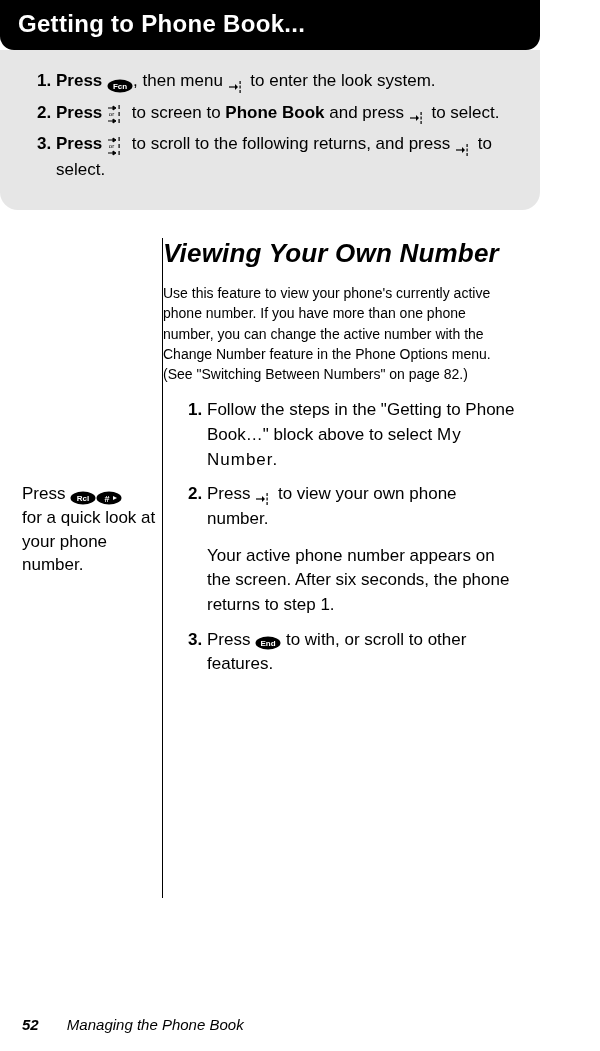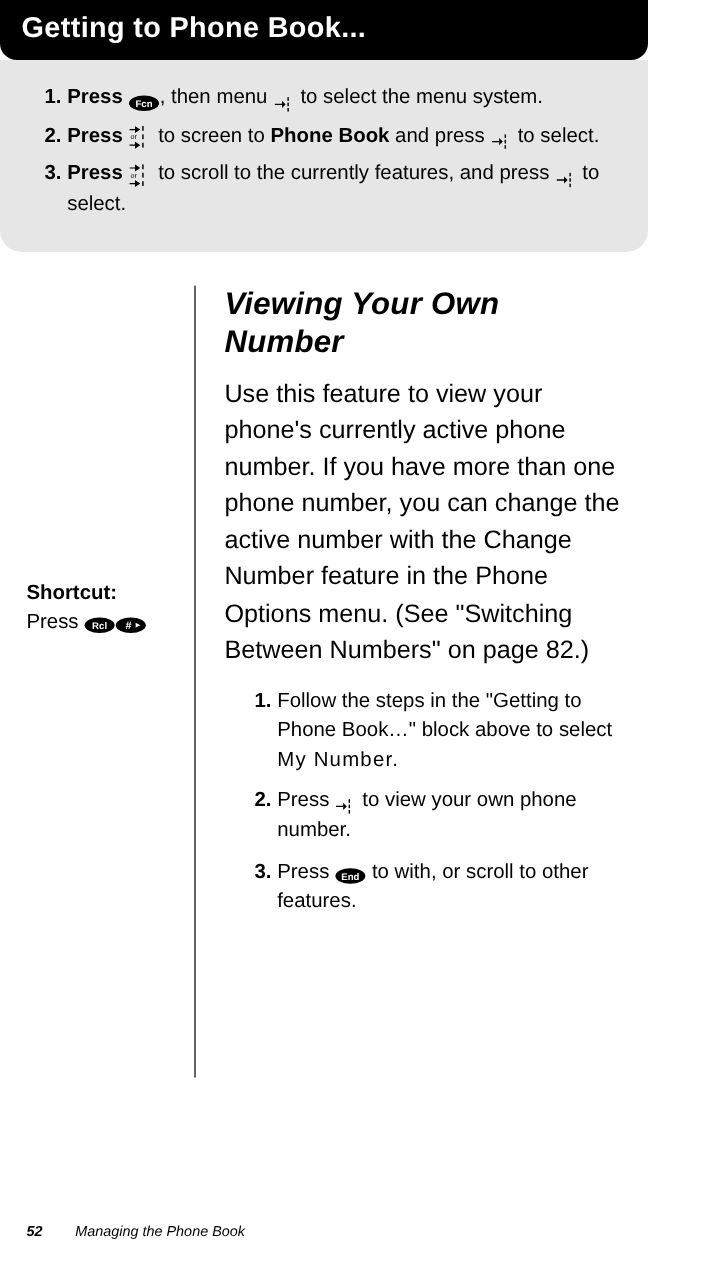--- a/index.html
+++ b/index.html
@@ -61,32 +61,32 @@
   .sidebar {
     width: 140px;
     flex: 0 0 140px;
     padding-top: 244px;
     font-size: 17px;
     line-height: 1.4;
   }
   .main {
     flex: 1;
     border-left: 1.5px solid #000;
-    padding-left: 24px;
+    padding-left: 0;
     min-height: 660px;
   }
   .h2 {
     font-size: 26px;
     font-style: italic;
     font-weight: 900;
     margin: 0 0 14px 0;
     letter-spacing: 0.2px;
   }
   .para {
-    font-size: 21px;
+    font-size: 14px;
     line-height: 1.45;
     margin: 0 0 14px 0;
   }
   .main ol {
     margin: 0;
     padding-left: 44px;
     font-size: 17px;
   }
   .main ol li {
     margin-bottom: 10px;
@@ -97,21 +97,21 @@
   }
   .sub {
     margin-top: 12px;
   }
 
   
   .footer {
     position: absolute;
     bottom: 18px;
     left: 22px;
-    font-size: 12px;
+    font-size: 15px;
     font-style: italic;
   }
   .footer .pg {
     font-weight: bold;
     font-style: italic;
     margin-right: 24px;
   }
 
   
   .key, .arrow, .updown {
@@ -153,21 +153,21 @@
         </span><span>, then menu</span>
         <span class="arrow">
           <svg width="18" height="14" viewBox="0 0 18 14">
               <path d="M1 7 L7 7" stroke="#000" stroke-width="1.2"></path>
               <path d="M7 4 L10 7 L7 10 Z" fill="#000"></path>
               <rect x="11.5" y="1" width="1.2" height="3" fill="#000"></rect>
               <rect x="11.5" y="5.5" width="1.2" height="3" fill="#000"></rect>
               <rect x="11.5" y="10" width="1.2" height="3" fill="#000"></rect>
             </svg>
         </span>
-        <span>to select the menu system.</span>
+        <span>to enter the look system.</span>
       </li>
       <li>
         <span class="b">Press</span>
         <span class="updown">
           <svg width="20" height="22" viewBox="0 0 20 22">
               <path d="M1 5 L6 5 M6 3 L9 5 L6 7 Z" stroke="#000" stroke-width="1" fill="#000"></path>
               <text x="4.5" y="13" font-size="6" text-anchor="middle">or</text>
               <path d="M1 18 L6 18 M6 16 L9 18 L6 20 Z" stroke="#000" stroke-width="1" fill="#000"></path>
               <rect x="11.5" y="2" width="1.2" height="4" fill="#000"></rect>
               <rect x="11.5" y="9" width="1.2" height="4" fill="#000"></rect>
@@ -193,53 +193,53 @@
         <span class="updown">
           <svg width="20" height="22" viewBox="0 0 20 22">
               <path d="M1 5 L6 5 M6 3 L9 5 L6 7 Z" stroke="#000" stroke-width="1" fill="#000"></path>
               <text x="4.5" y="13" font-size="6" text-anchor="middle">or</text>
               <path d="M1 18 L6 18 M6 16 L9 18 L6 20 Z" stroke="#000" stroke-width="1" fill="#000"></path>
               <rect x="11.5" y="2" width="1.2" height="4" fill="#000"></rect>
               <rect x="11.5" y="9" width="1.2" height="4" fill="#000"></rect>
               <rect x="11.5" y="16" width="1.2" height="4" fill="#000"></rect>
             </svg>
         </span>
-        <span>to scroll to the currently features, and press</span>
+        <span>to scroll to the following returns, and press</span>
         <span class="arrow">
           <svg width="18" height="14" viewBox="0 0 18 14">
               <path d="M1 7 L7 7" stroke="#000" stroke-width="1.2"></path>
               <path d="M7 4 L10 7 L7 10 Z" fill="#000"></path>
               <rect x="11.5" y="1" width="1.2" height="3" fill="#000"></rect>
               <rect x="11.5" y="5.5" width="1.2" height="3" fill="#000"></rect>
               <rect x="11.5" y="10" width="1.2" height="3" fill="#000"></rect>
             </svg>
         </span>
         <span>to select.</span>
       </li>
     </ol>
   </div>
 
   <div class="content">
     <div class="sidebar">
-      <div class="b">Shortcut:</div>
       <div>
         <span>Press </span>
         <span class="key">
           <svg width="26" height="14" viewBox="0 0 26 14">
               <ellipse cx="13" cy="7" rx="12.5" ry="6.5" fill="#000"></ellipse>
               <text x="13" y="10" font-size="8" fill="#fff" text-anchor="middle" font-family="Arial" font-weight="bold">Rcl</text>
             </svg>
         </span><span class="key">
           <svg width="26" height="14" viewBox="0 0 26 14">
               <ellipse cx="13" cy="7" rx="12.5" ry="6.5" fill="#000"></ellipse>
               <text x="11" y="10.5" font-size="9" fill="#fff" text-anchor="middle" font-family="Arial" font-weight="bold">#</text>
               <path d="M17 5 L21 7 L17 9 Z" fill="#fff"></path>
             </svg>
         </span>
       </div>
+      <div>for a quick look at your phone number.</div>
     </div>
 
     <div class="main">
       <h2 class="h2">Viewing Your Own Number</h2>
       <p class="para">Use this feature to view your phone's currently active phone number. If you have more than one phone number, you can change the active number with the Change Number feature in the Phone Options menu. (See "Switching Between Numbers" on page 82.)</p>
       <ol>
         <li>
           <span>Follow the steps in the "Getting to Phone Book…" block above to select</span>
           <span class="lcd">My Number.</span>
         </li>
@@ -248,20 +248,21 @@
           <span class="arrow">
             <svg width="18" height="14" viewBox="0 0 18 14">
                 <path d="M1 7 L7 7" stroke="#000" stroke-width="1.2"></path>
                 <path d="M7 4 L10 7 L7 10 Z" fill="#000"></path>
                 <rect x="11.5" y="1" width="1.2" height="3" fill="#000"></rect>
                 <rect x="11.5" y="5.5" width="1.2" height="3" fill="#000"></rect>
                 <rect x="11.5" y="10" width="1.2" height="3" fill="#000"></rect>
               </svg>
           </span>
           <span>to view your own phone number.</span>
+          <div class="sub">Your active phone number appears on the screen. After six seconds, the phone returns to step 1.</div>
         </li>
         <li>
           <span>Press</span>
           <span class="key">
             <svg width="26" height="14" viewBox="0 0 26 14">
                 <ellipse cx="13" cy="7" rx="12.5" ry="6.5" fill="#000"></ellipse>
                 <text x="13" y="10" font-size="8" fill="#fff" text-anchor="middle" font-family="Arial" font-weight="bold">End</text>
               </svg>
           </span>
           <span>to with, or scroll to other features.</span>

